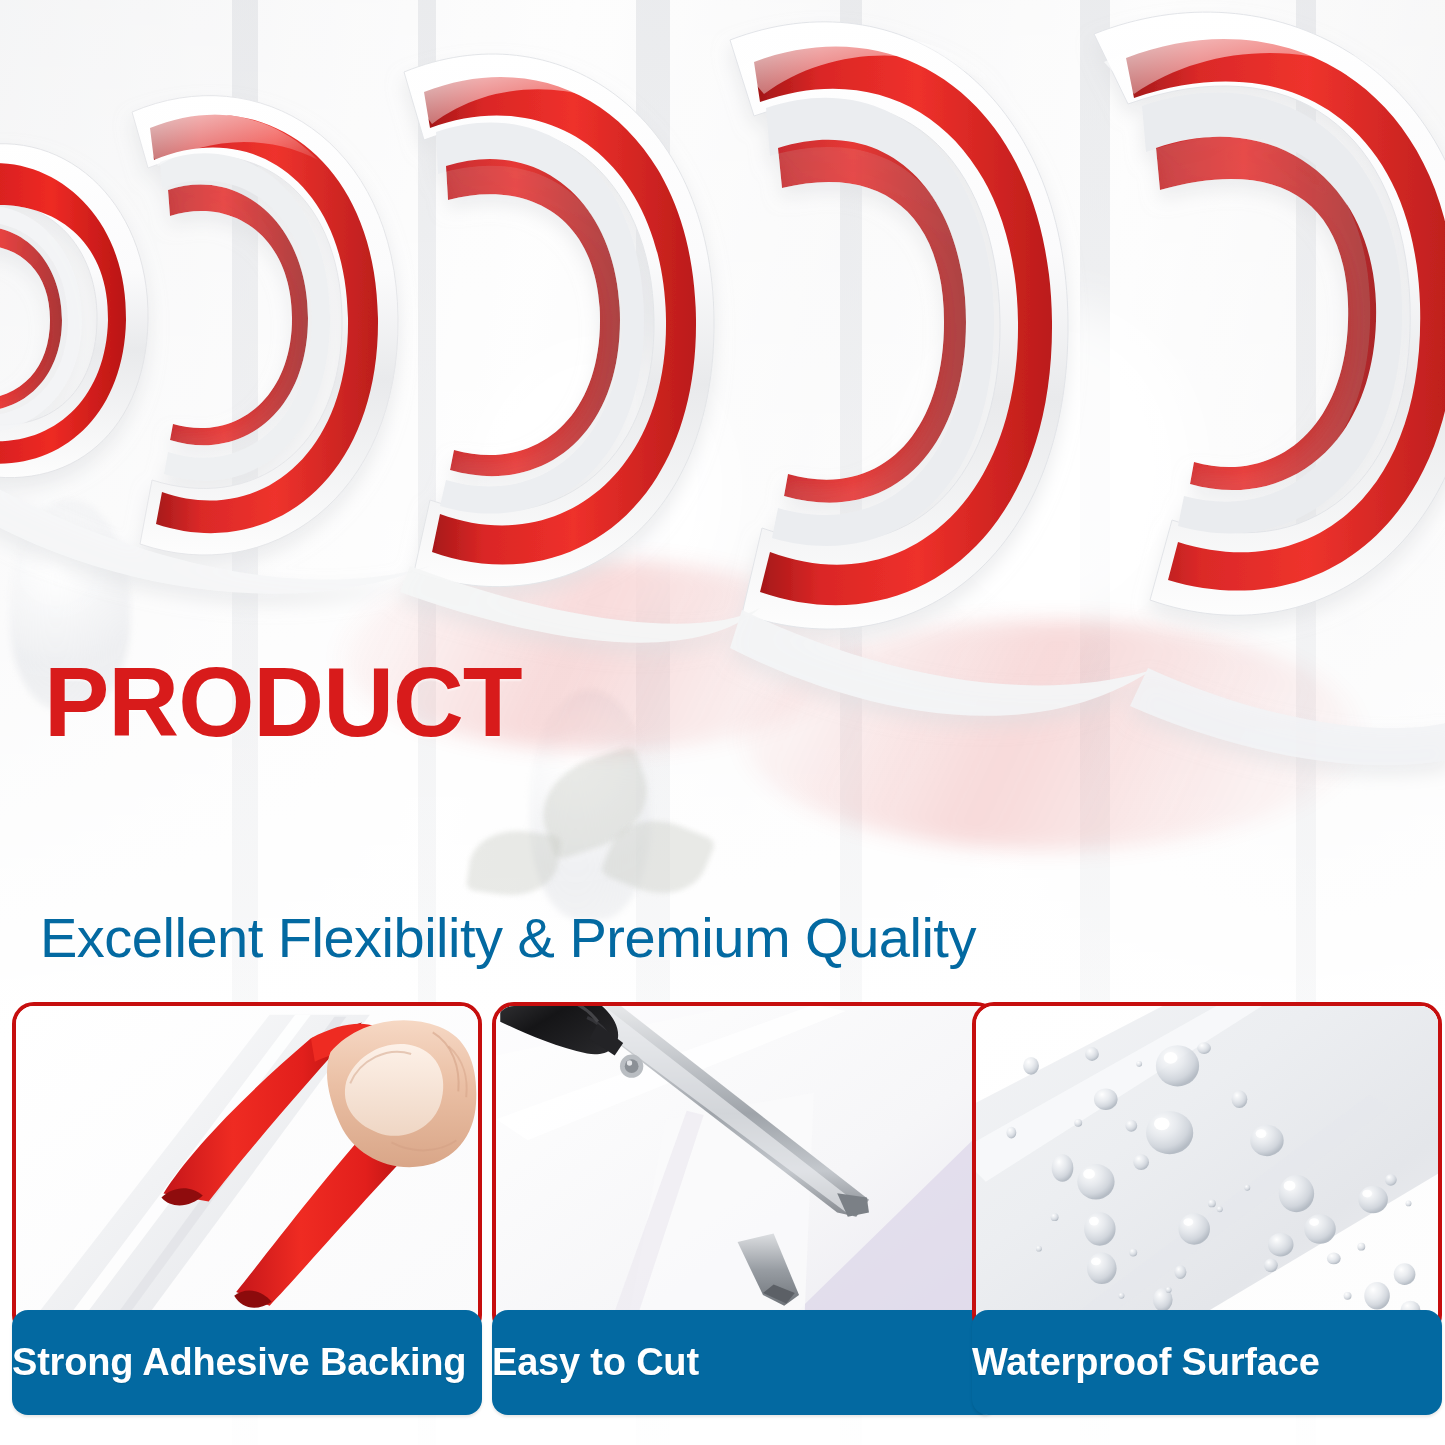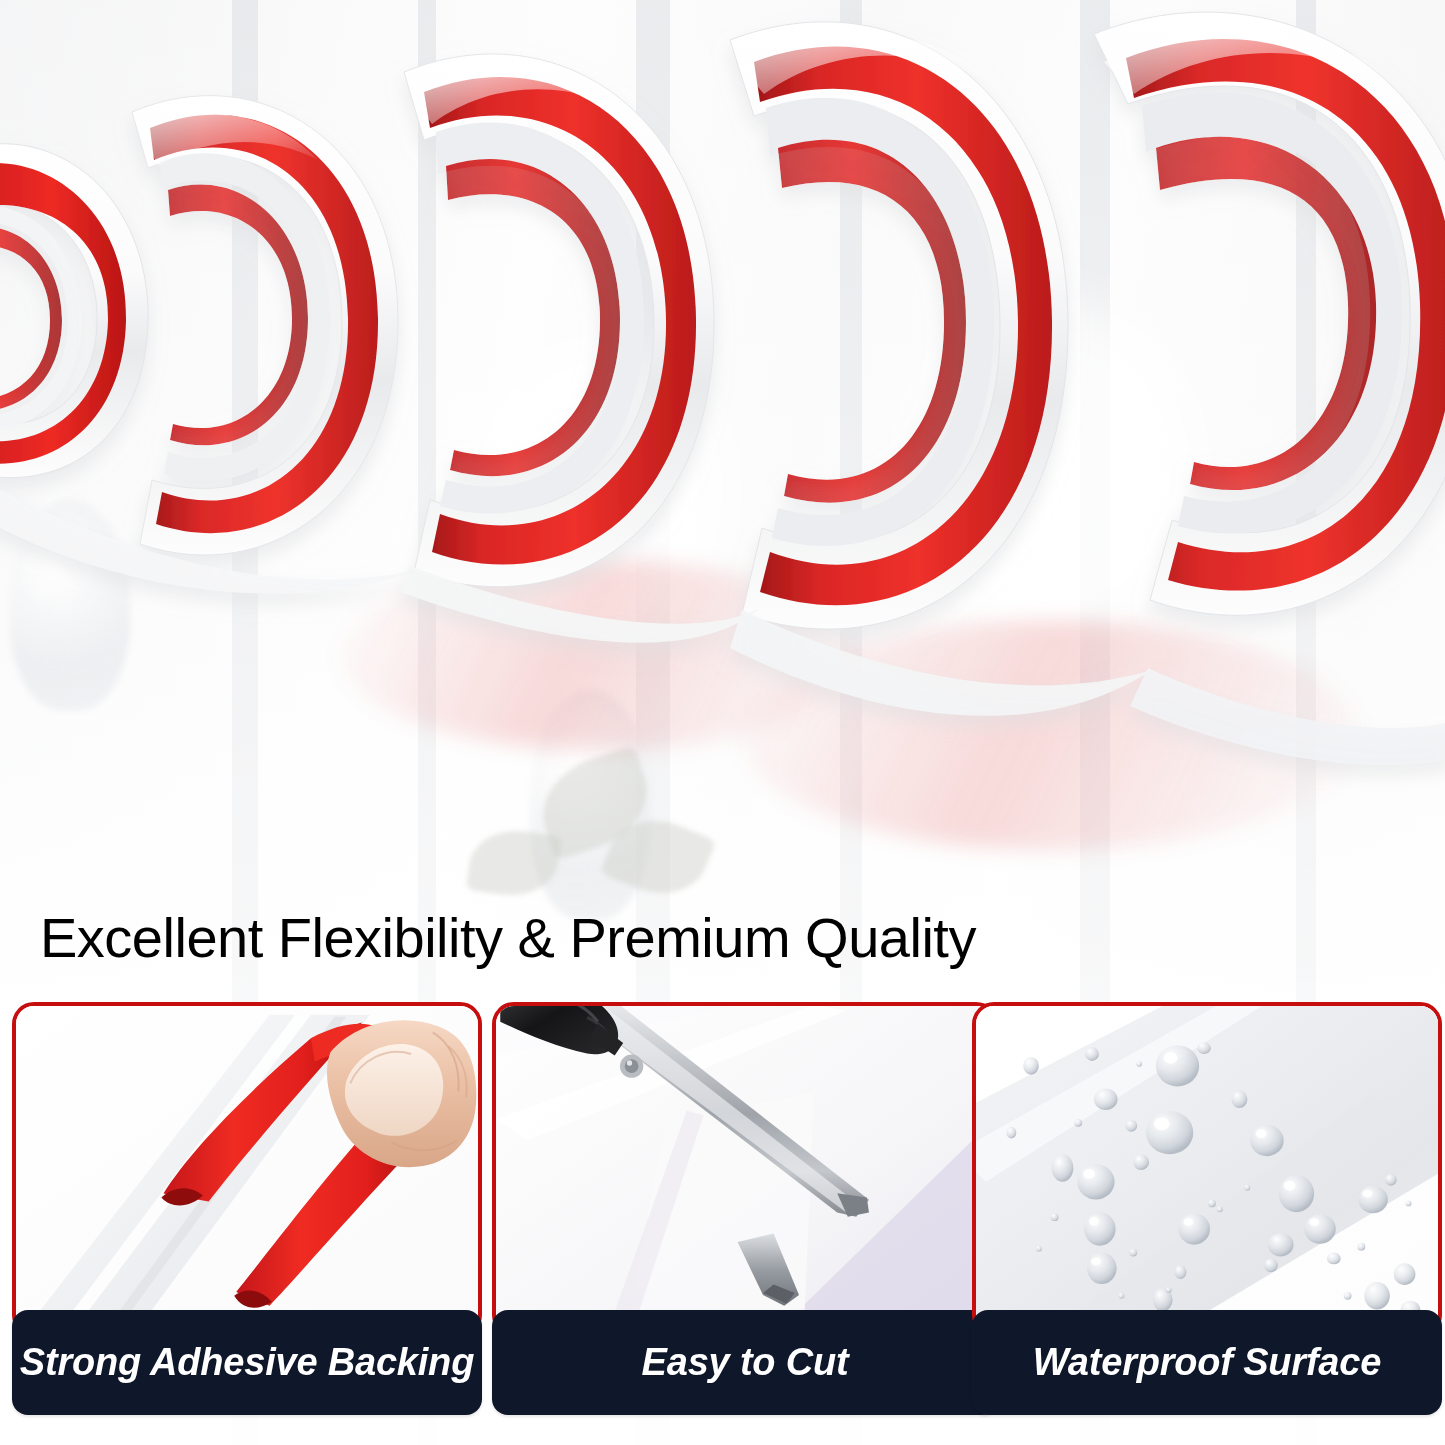--- a/index.html
+++ b/index.html
@@ -80,21 +80,21 @@
     line-height: 0.96;
     letter-spacing: -1px;
     text-shadow: 0 2px 2px rgba(255,255,255,0.55);
   }
   .heading .line2 { display: block; }
 
   .subheading {
     position: absolute;
     left: 40px;
     top: 905px;
-    color: #000000;
+    color: #0369a1;
     font-size: 56px;
     font-weight: 400;
     letter-spacing: -0.5px;
     white-space: nowrap;
   }
 
   
   .panels {
     position: absolute;
     left: 0;
@@ -129,28 +129,27 @@
     overflow: hidden;
   }
   .panel-photo svg { display: block; width: 100%; height: 100%; }
 
   .caption {
     position: absolute;
     left: 0;
     top: 308px;
     width: 100%;
     height: 105px;
-    background: #0f172a;
+    background: #0369a1;
     border-radius: 16px;
     box-sizing: border-box;
     display: flex;
     align-items: center;
-    justify-content: center;
+    justify-content: flex-start;
     box-shadow: 0 2px 3px rgba(0,0,0,0.10);
-    font-style: italic;
   }
   .caption-text {
     color: #ffffff;
     font-size: 38px;
     font-weight: bold;
     letter-spacing: -0.2px;
     white-space: nowrap;
     text-shadow: 0 1px 1px rgba(0,0,0,0.12);
   }
 </style>
@@ -284,20 +283,21 @@
 
         <path d="M -40 468 C 120 560, 300 604, 430 566 C 300 618, 110 596, -40 506 Z" fill="#f6f7f8" opacity="0.95"></path>
         <path d="M 410 566 C 560 622, 700 640, 760 608 C 690 668, 540 642, 400 592 Z" fill="#f4f5f6" opacity="0.95"></path>
         <path d="M 742 610 C 880 676, 1030 706, 1152 670 C 1030 750, 860 714, 730 648 Z" fill="#f3f4f6" opacity="0.95"></path>
         <path d="M 1148 668 C 1256 718, 1380 740, 1450 722 L 1450 760 C 1348 778, 1226 748, 1130 706 Z" fill="#f2f3f5" opacity="0.9"></path>
       </g>
     </svg>
   </div>
 
   <div class="heading">
+    <span>PRODUCT</span>
   </div>
 
   <div class="subheading">Excellent Flexibility &amp; Premium Quality</div>
 
   <div class="panels">
 
     <div class="panel p1">
       <div class="panel-frame">
         <div class="panel-photo">
           <svg viewBox="0 0 470 335" preserveAspectRatio="xMidYMid slice" xmlns="http://www.w3.org/2000/svg">

